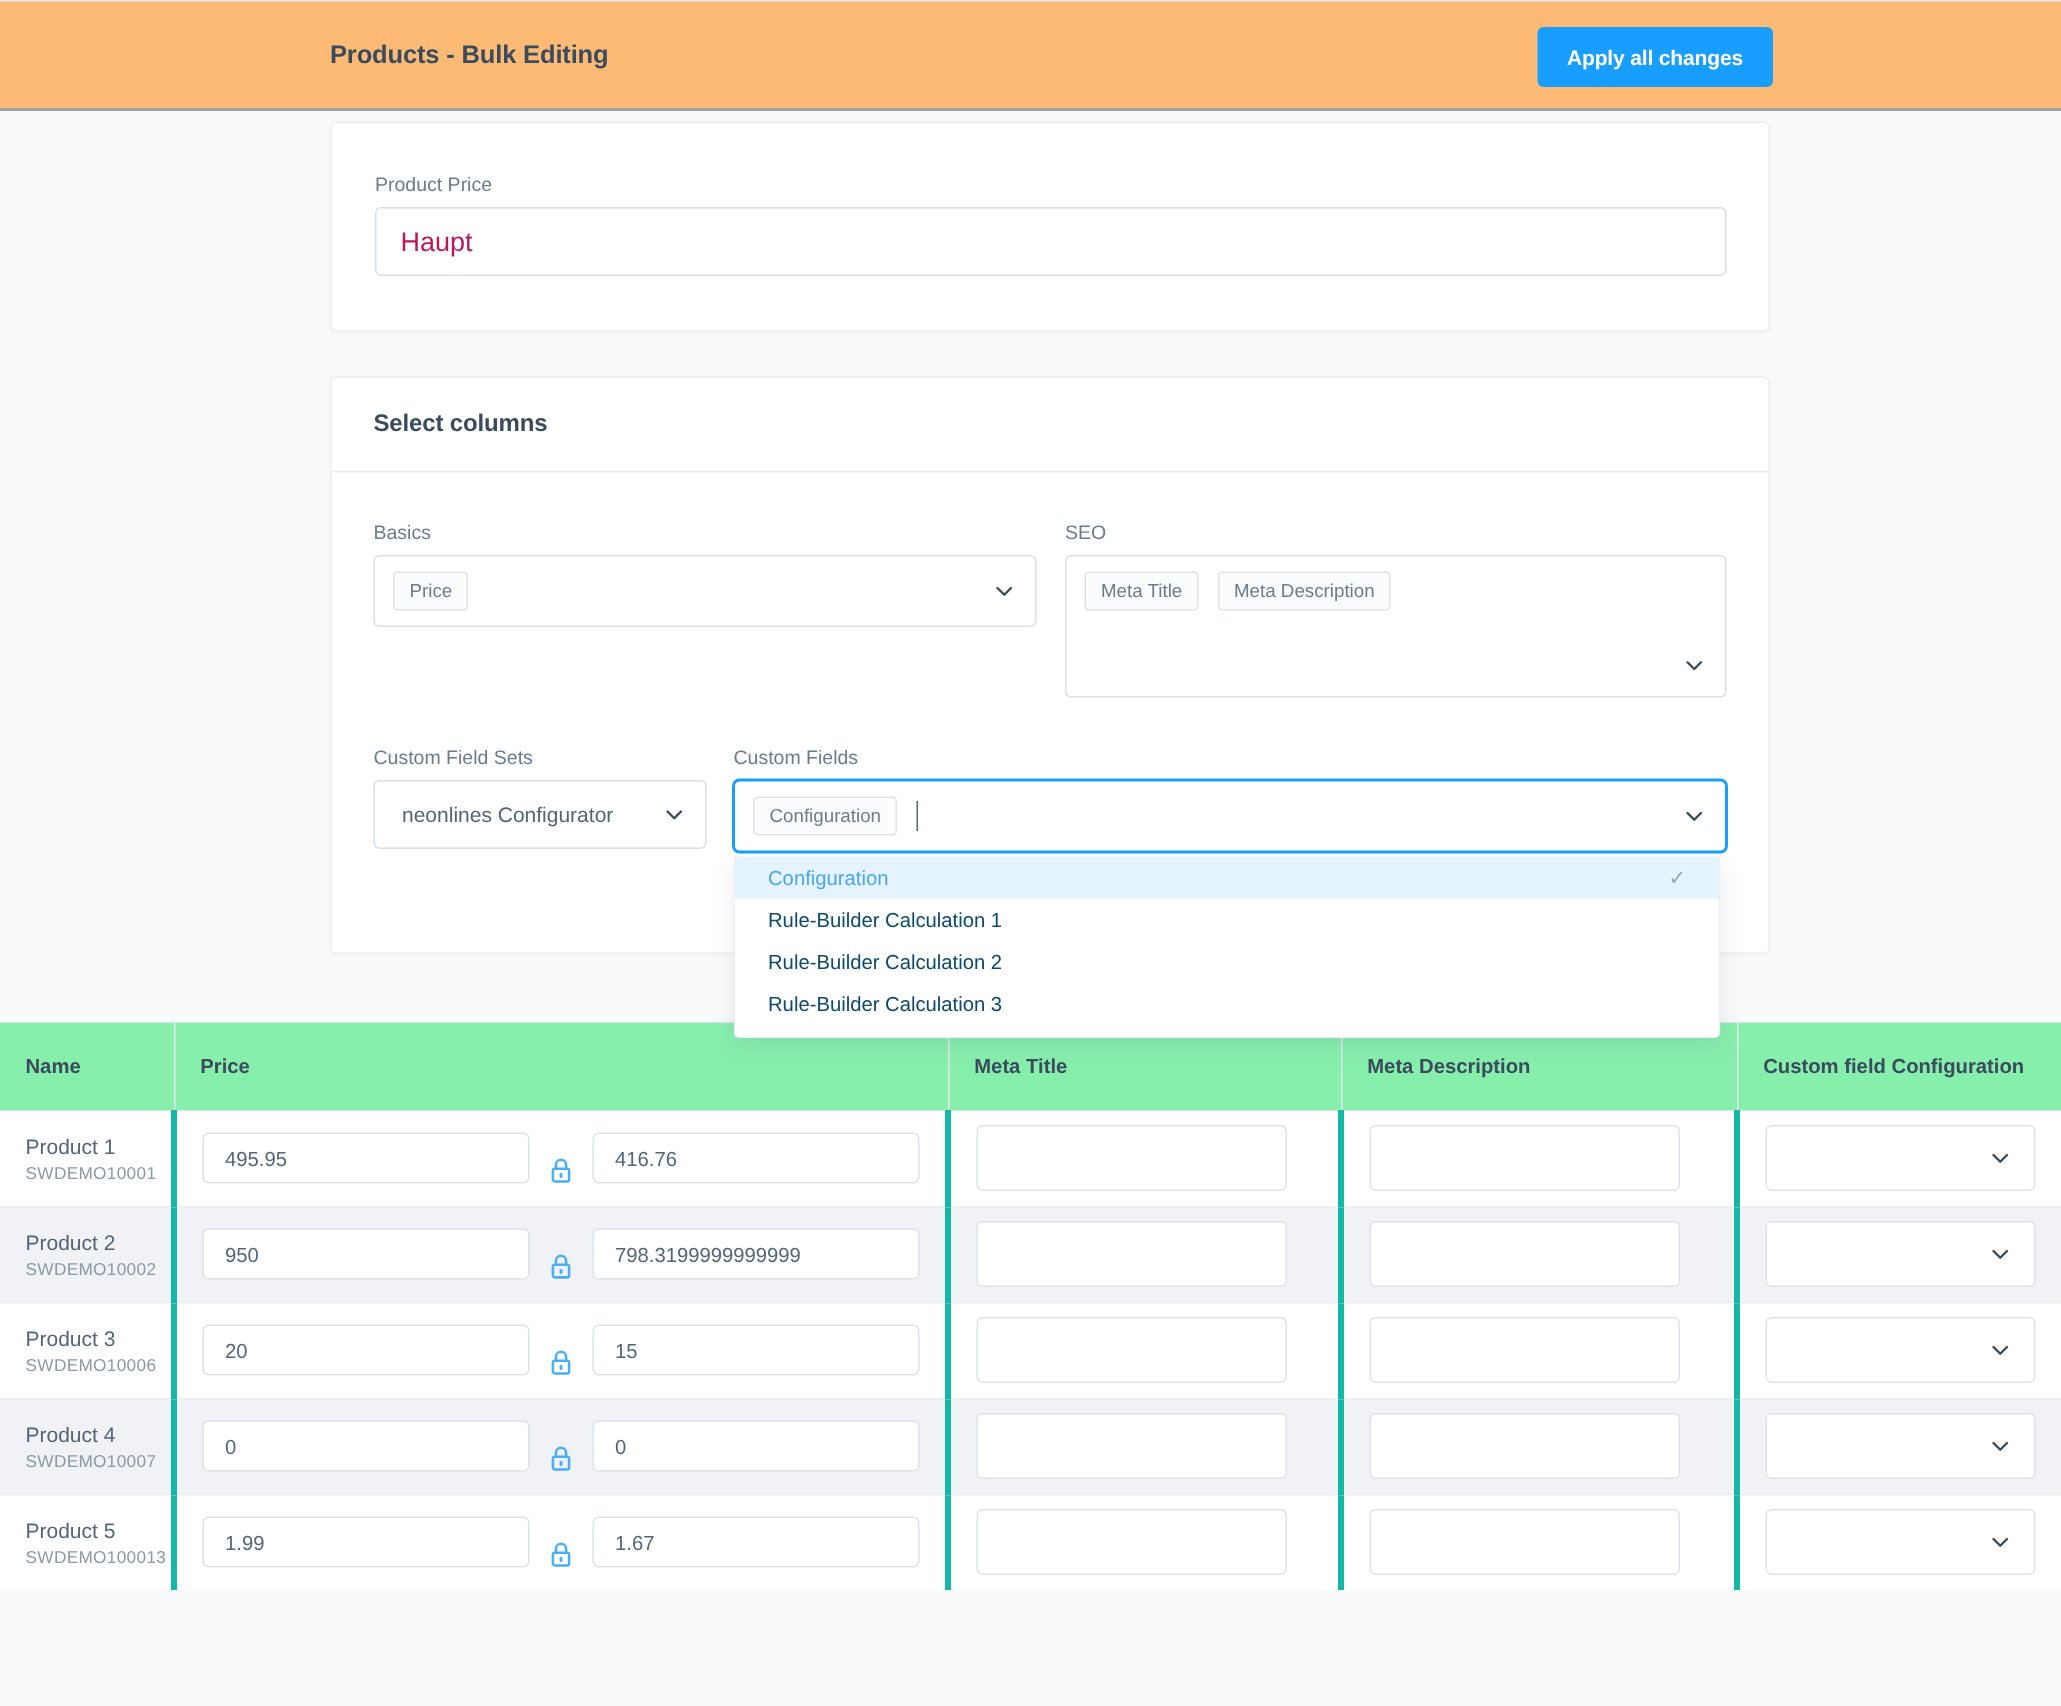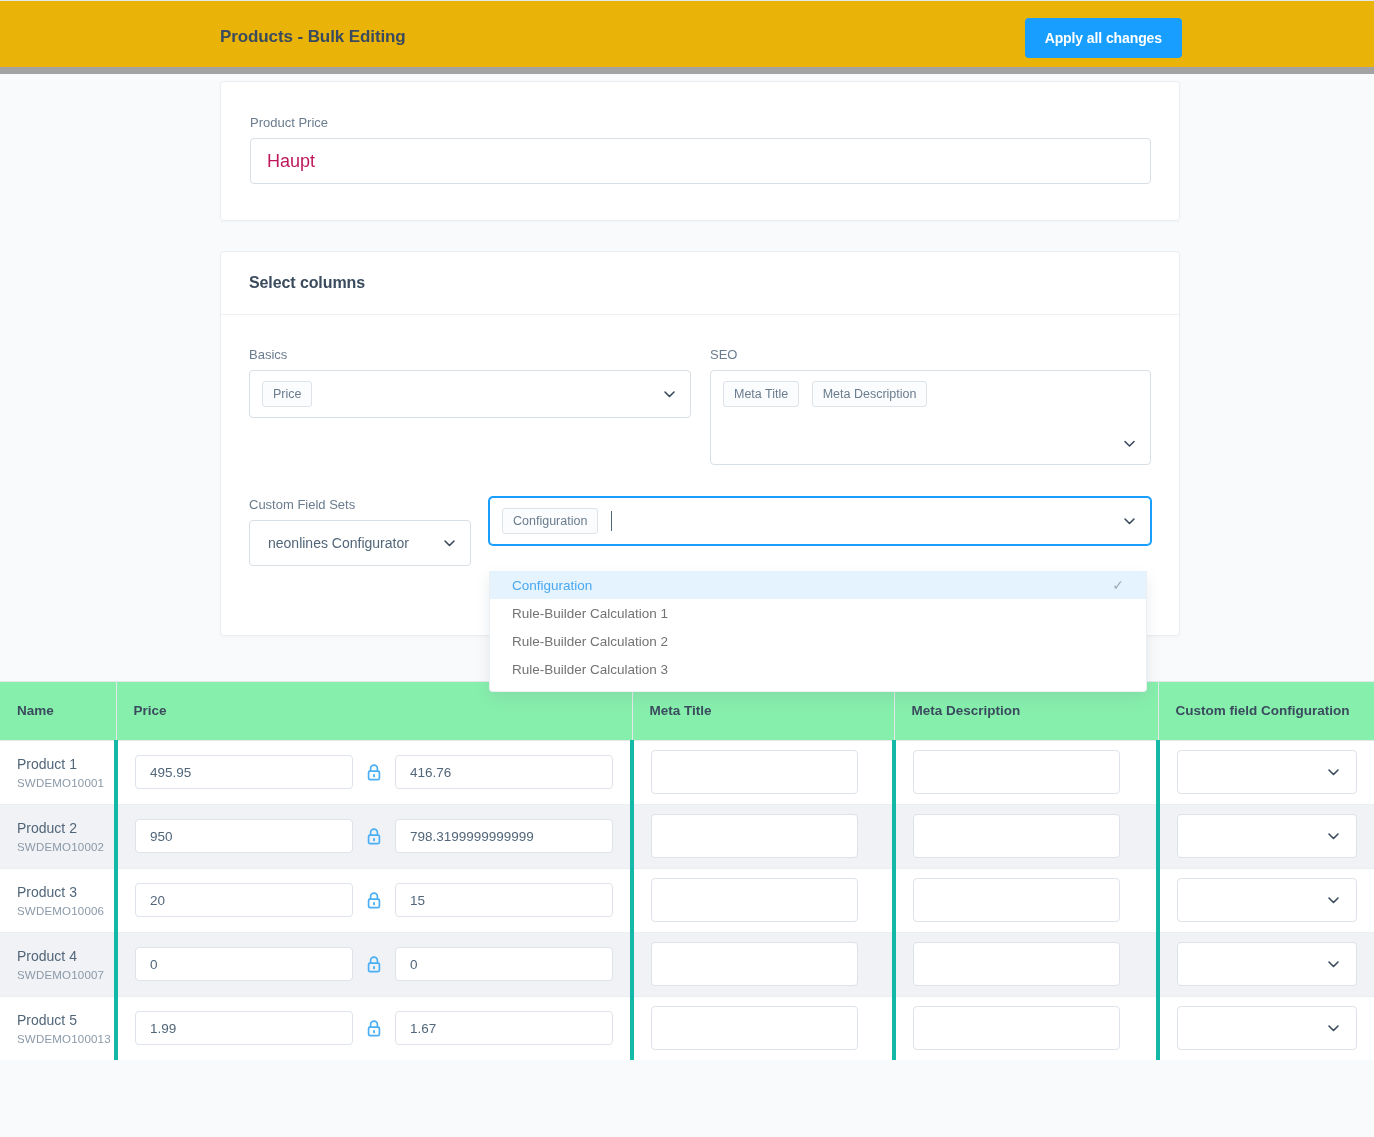--- a/index.html
+++ b/index.html
@@ -9,23 +9,23 @@
     font-family: "Liberation Sans", sans-serif;
     background: #f9fafb;
     color: #52667a;
     overflow: hidden;
   }
 
   
   .topbar {
     position: relative;
     height: 74px;
-    background: #eab308;
+    background: #fdba74;
     border-top: 1px solid #e4e8eb;
-    border-bottom: 7px solid #a3a3a3;
+    border-bottom: 2px solid #a3a3a3;
   }
   .topbar-title {
     position: absolute;
     left: 220px;
     top: 26px;
     font-size: 17px;
     font-weight: bold;
     color: #3b4b5e;
     letter-spacing: -0.1px;
   }
@@ -171,21 +171,21 @@
     box-shadow: 0 6px 14px rgba(120,135,150,0.16);
     z-index: 50;
     padding-bottom: 8px;
   }
   .dd-item {
     height: 28px;
     display: flex;
     align-items: center;
     padding: 0 22px;
     font-size: 13.5px;
-    color: #737373;
+    color: #0c4a6e;
     cursor: pointer;
   }
   .dd-item.active { background: #e4f3fe; color: #4aa8f0; }
   .dd-item .check { margin-left: auto; color: #98a8b6; font-size: 14px; }
 
   
   .table-wrap {
     position: absolute;
     left: 0;
     top: 681px;
@@ -213,21 +213,21 @@
     border-right: 4px solid #14b8a6;
     height: 64px;
     padding: 0 17px;
     vertical-align: middle;
     background: transparent;
   }
   tr.alt td { background: #f0f2f5; }
   .p-name { font-size: 14px; color: #52667a; line-height: 1.35; }
   .p-sku { font-size: 11.5px; color: #8a99a8; margin-top: 3px; letter-spacing: 0.2px; }
 
-  .cell-inline { display: flex; align-items: center; gap: 14px; }
+  .cell-inline { display: flex; align-items: flex-end; gap: 14px; }
   .cell-input {
     flex: 1 1 0;
     height: 34px;
     border: 1px solid #dde3e8;
     border-radius: 4px;
     background: #fff;
     padding: 0 14px;
     font-size: 13.5px;
     color: #52667a;
     font-family: "Liberation Sans", sans-serif;
@@ -316,20 +316,21 @@
             <span>neonlines Configurator</span>
             <span class="caret">
               <svg viewBox="0 0 13 13" width="13" height="13">
                   <path d="M2 4.5 L6.5 9 L11 4.5" fill="none" stroke="#3b4b5e" stroke-width="1.6" stroke-linecap="round" stroke-linejoin="round"></path>
                 </svg>
             </span>
           </div>
         </div>
 
         <div style="position:absolute; left:240px; top:0; width:662px;">
+          <label class="field-label">Custom Fields</label>
           <div class="multiselect focused">
             <span class="chip">Configuration</span>
             <span class="typing-caret"></span>
             <span class="caret">
               <svg viewBox="0 0 13 13" width="13" height="13">
                   <path d="M2 4.5 L6.5 9 L11 4.5" fill="none" stroke="#3b4b5e" stroke-width="1.6" stroke-linecap="round" stroke-linejoin="round"></path>
                 </svg>
             </span>
           </div>
 

